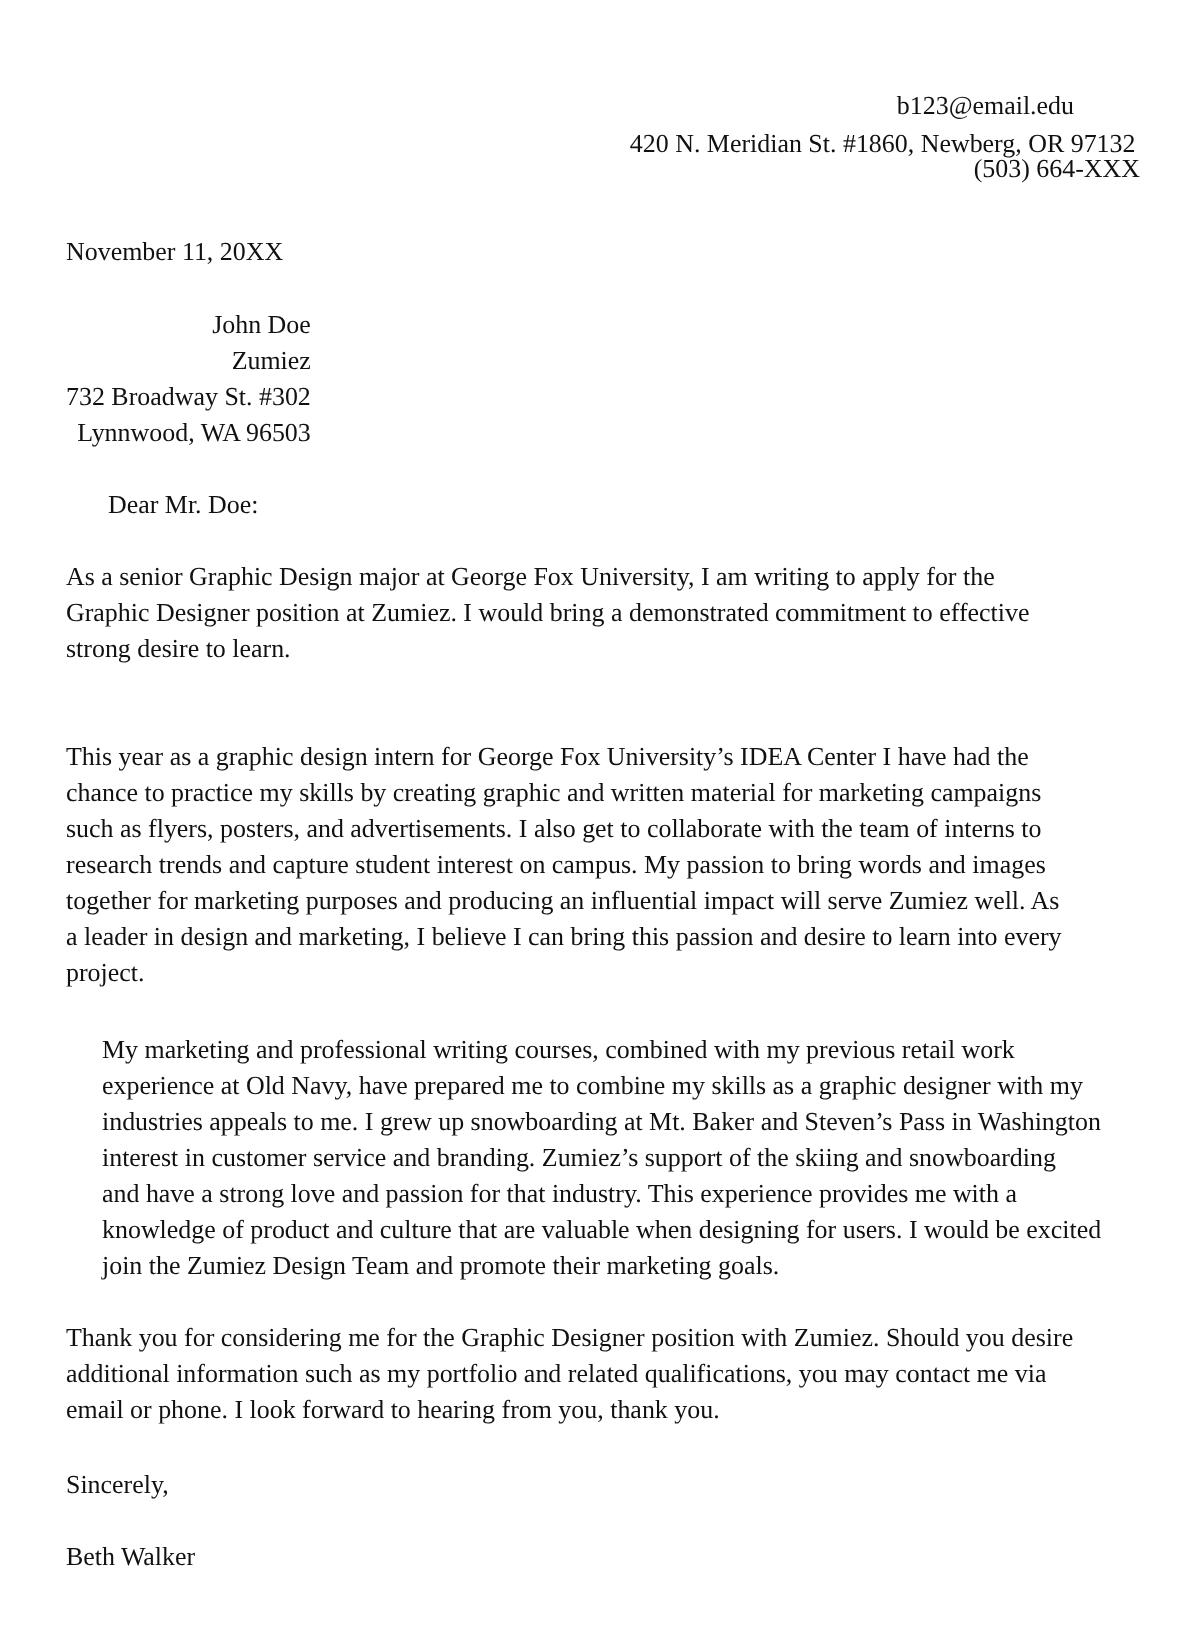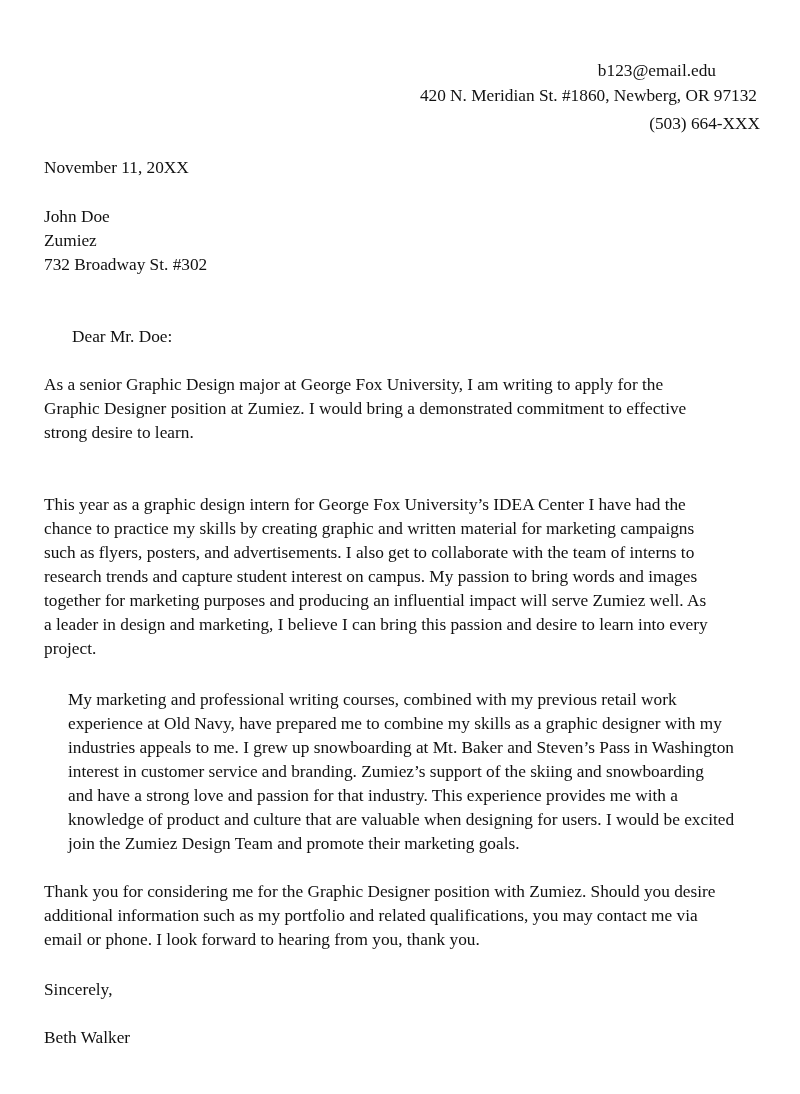--- a/index.html
+++ b/index.html
@@ -27,25 +27,25 @@
       position: absolute;
       white-space: nowrap;
       line-height: 24px;
       height: 24px;
     }
     .left {
       left: 44px;
     }
     .sender-email { top: 59px; right: 84px; }
     .sender-address { top: 84px; right: 43px; }
-    .sender-phone { top: 112px; right: 40px; text-align: right; }
+    .sender-phone { top: 101px; right: 40px; text-align: right; }
 
     .date { top: 156px; }
 
-    .recipient-block { position: absolute; left: 44px; top: 205px; }
+    .recipient-block { position: absolute; left: 44px; top: 205px; text-align: right; }
     .recipient-block .rline { line-height: 24px; height: 24px; white-space: nowrap; }
 
     .salutation { top: 325px; margin-left: 28px; }
 
     .para { position: absolute; left: 44px; width: 730px; }
     .para .pl { line-height: 24px; height: 24px; white-space: nowrap; }
 
     .p1 { top: 373px; }
     .p2 { top: 493px; }
     .p3 { top: 688px; margin-left: 24px; }
@@ -62,20 +62,21 @@
   <div class="line sender-email" style="position:absolute;">b123@email.edu</div>
   <div class="line sender-address" style="position:absolute;">420 N. Meridian St. #1860, Newberg, OR 97132</div>
   <div class="line sender-phone" style="position:absolute;">(503) 664-XXX</div>
 
   <div class="line left date">November 11, 20XX</div>
 
   <div class="recipient-block">
     <div class="rline">John Doe</div>
     <div class="rline">Zumiez</div>
     <div class="rline">732 Broadway St. #302</div>
+    <div class="rline">Lynnwood, WA 96503</div>
   </div>
 
   <div class="line left salutation">Dear Mr. Doe:</div>
 
   <div class="para p1">
     <div class="pl">As a senior Graphic Design major at George Fox University, I am writing to apply for the</div>
     <div class="pl">Graphic Designer position at Zumiez. I would bring a demonstrated commitment to effective</div>
     <div class="pl">strong desire to learn.</div>
   </div>
 

